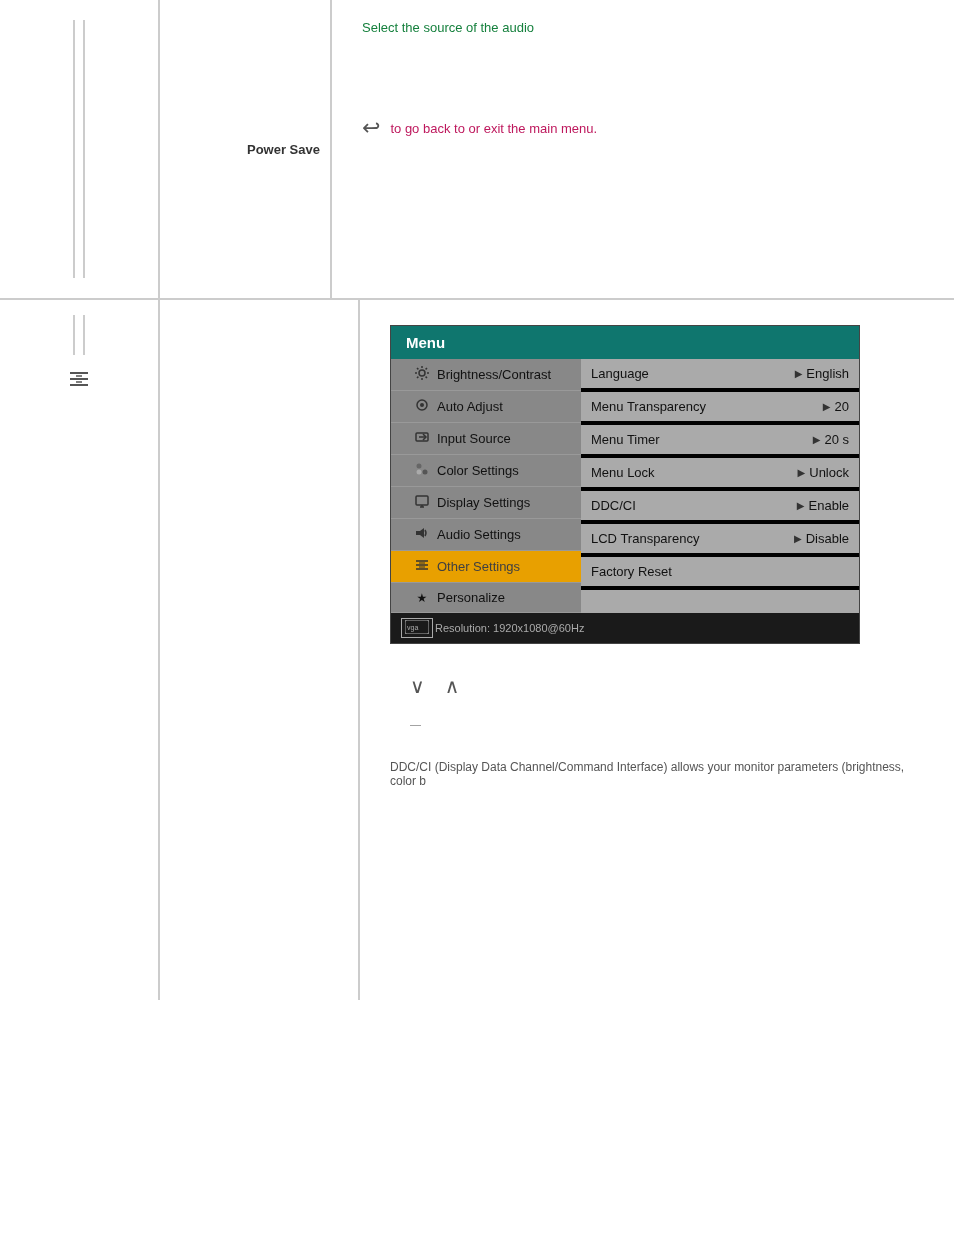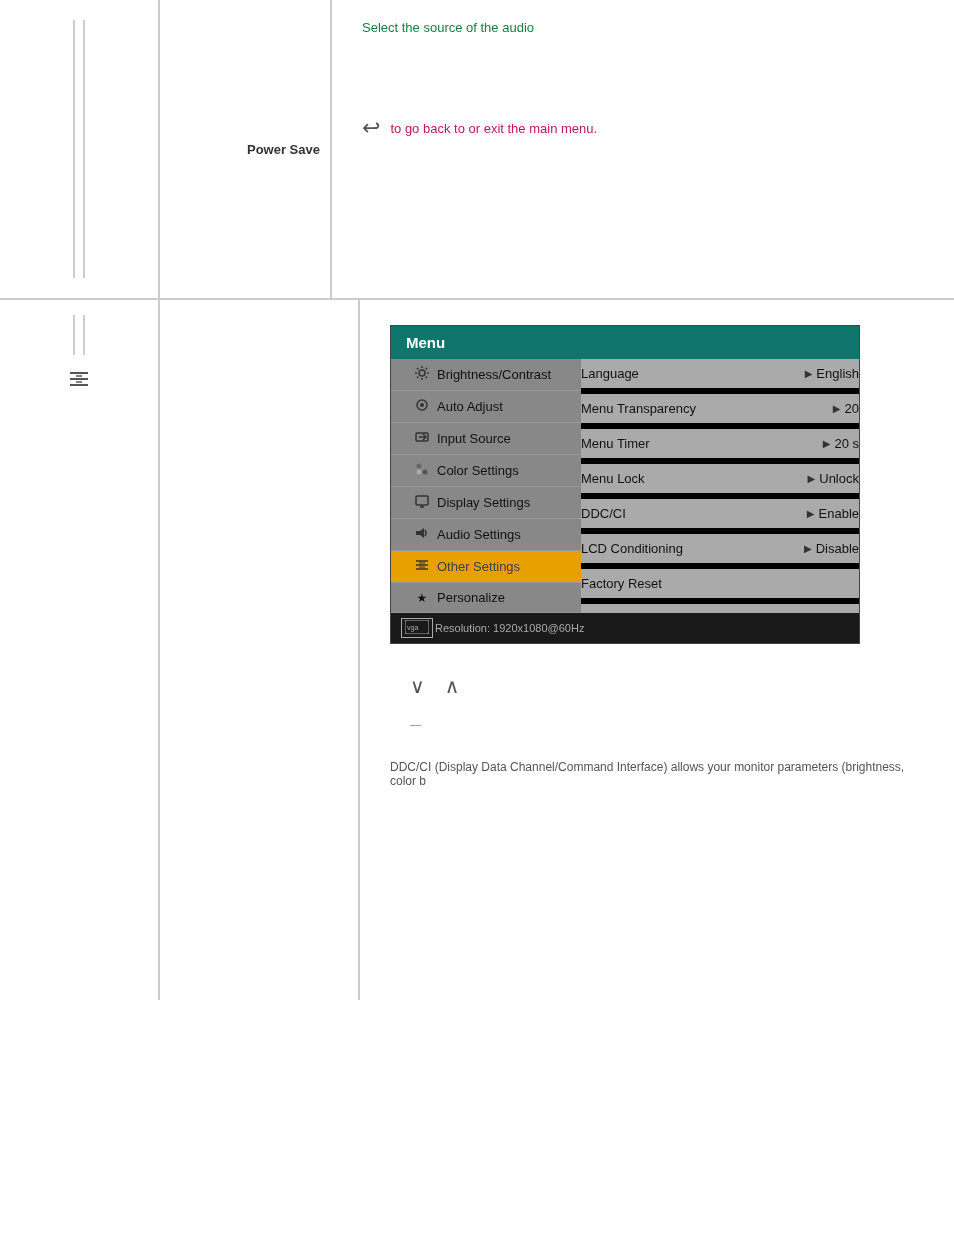--- a/index.html
+++ b/index.html
@@ -167,25 +167,25 @@
     }
 
     .osd-menu-item-label {
       font-size: 13px;
     }
 
     .osd-right-item {
       display: flex;
       align-items: center;
       justify-content: space-between;
-      padding: 7px 0;
+      padding: 7px 10px;
       background: #aaa;
       color: #111;
       font-size: 13px;
-      border-bottom: 6px solid #000000;
+      border-bottom: 4px solid #000000;
       text-align: center;
     }
 
     .osd-right-item-label {
       font-size: 13px;
     }
 
     .osd-right-item-value {
       display: flex;
       align-items: center;
@@ -427,21 +427,21 @@
 
             <div class="osd-right-item">
               <span class="osd-right-item-label">DDC/CI</span>
               <span class="osd-right-item-value">
                 <span class="osd-arrow">▶</span>
                 <span>Enable</span>
               </span>
             </div>
 
             <div class="osd-right-item">
-              <span class="osd-right-item-label">LCD Conditioning</span>
+              <span class="osd-right-item-label">LCD Transparency</span>
               <span class="osd-right-item-value">
                 <span class="osd-arrow">▶</span>
                 <span>Disable</span>
               </span>
             </div>
 
             <div class="osd-right-item">
               <span class="osd-right-item-label">Factory Reset</span>
               <span class="osd-right-item-value"></span>
             </div>

